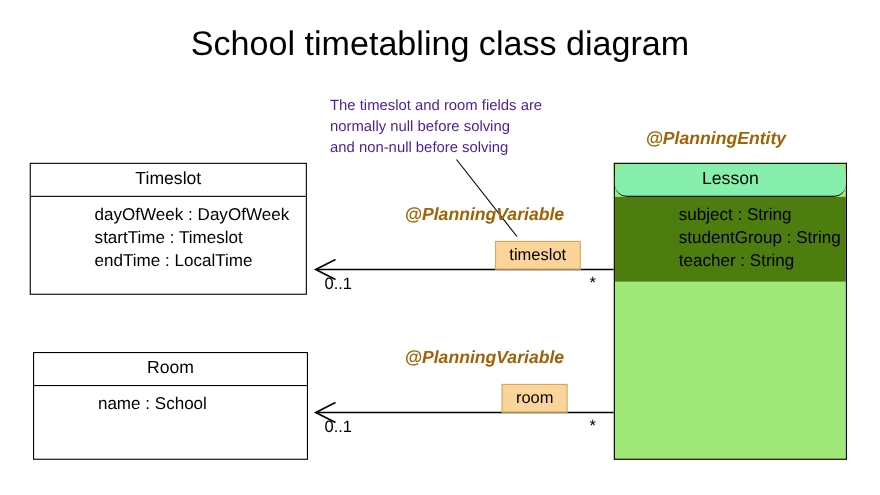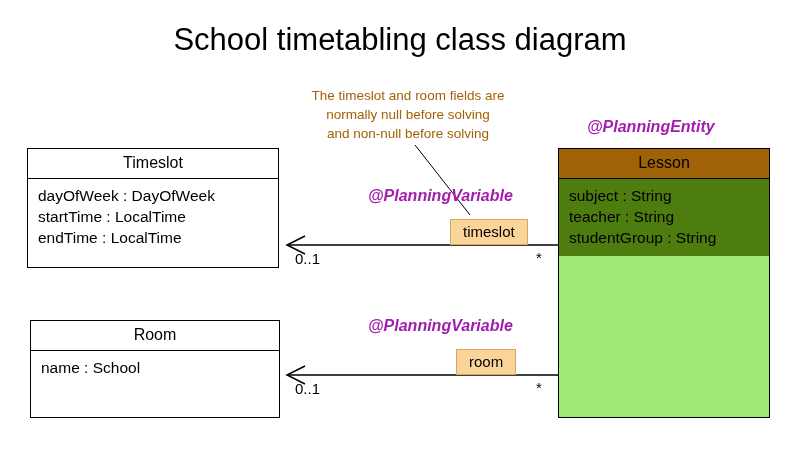--- a/index.html
+++ b/index.html
@@ -23,31 +23,30 @@
     left: 0;
     top: 22px;
     width: 800px;
     text-align: center;
     font-size: 31px;
     color: #000000;
     font-family: "Liberation Sans", sans-serif;
   }
   .note {
     position: absolute;
-    left: 276px;
+    left: 300px;
     top: 86px;
     width: 264px;
-    text-align: center;
-    color: #a16207;
+    color: #4c1d95;
     font-size: 13.5px;
     line-height: 19px;
   }
   .stereotype {
     position: absolute;
-    color: #a21caf;
+    color: #a16207;
     font-size: 16px;
     font-style: italic;
     font-weight: bold;
     white-space: nowrap;
   }
   .st-entity { left: 587px; top: 118px; }
   .st-var1 { left: 368px; top: 187px; }
   .st-var2 { left: 368px; top: 317px; }
 
   .umlbox {
@@ -66,20 +65,21 @@
   }
   .umlbox .cls-fields {
     padding: 6px 10px 8px 10px;
     box-sizing: border-box;
   }
   .umlbox .cls-fields div {
     font-size: 15.5px;
     color: #000000;
     line-height: 21px;
     white-space: nowrap;
+    margin-left: 48px;
   }
 
   
   #box-timeslot {
     left: 27px;
     top: 148px;
     width: 252px;
     height: 120px;
   }
   
@@ -91,21 +91,22 @@
   }
   
   #box-lesson {
     left: 558px;
     top: 148px;
     width: 212px;
     height: 270px;
     background: #a0e878;
   }
   #box-lesson .cls-name {
-    background: #a16207;
+    background: #86efac;
+    border-radius: 11px;
   }
   #box-lesson .cls-fields {
     background: #4d7c0f;
   }
 
   .vartag {
     position: absolute;
     background: #fbd49a;
     border: 1px solid #d7a85c;
     color: #000000;
@@ -163,38 +164,38 @@
   </svg>
 
   <div class="stereotype st-entity">@PlanningEntity</div>
   <div class="stereotype st-var1">@PlanningVariable</div>
   <div class="stereotype st-var2">@PlanningVariable</div>
 
   <div class="umlbox" id="box-timeslot">
     <div class="cls-name">Timeslot</div>
     <div class="cls-fields">
       <div>dayOfWeek : DayOfWeek</div>
-      <div>startTime : LocalTime</div>
+      <div>startTime : Timeslot</div>
       <div>endTime : LocalTime</div>
     </div>
   </div>
 
   <div class="umlbox" id="box-room">
     <div class="cls-name">Room</div>
     <div class="cls-fields">
       <div>name : School</div>
     </div>
   </div>
 
   <div class="umlbox" id="box-lesson">
     <div class="cls-name">Lesson</div>
     <div class="cls-fields">
       <div>subject : String</div>
+      <div>studentGroup : String</div>
       <div>teacher : String</div>
-      <div>studentGroup : String</div>
     </div>
   </div>
 
   <div class="vartag" id="tag-timeslot">timeslot</div>
   <div class="vartag" id="tag-room">room</div>
 
   <div class="mult" id="mult-ts-left">0..1</div>
   <div class="mult" id="mult-ts-right">*</div>
   <div class="mult" id="mult-rm-left">0..1</div>
   <div class="mult" id="mult-rm-right">*</div>

